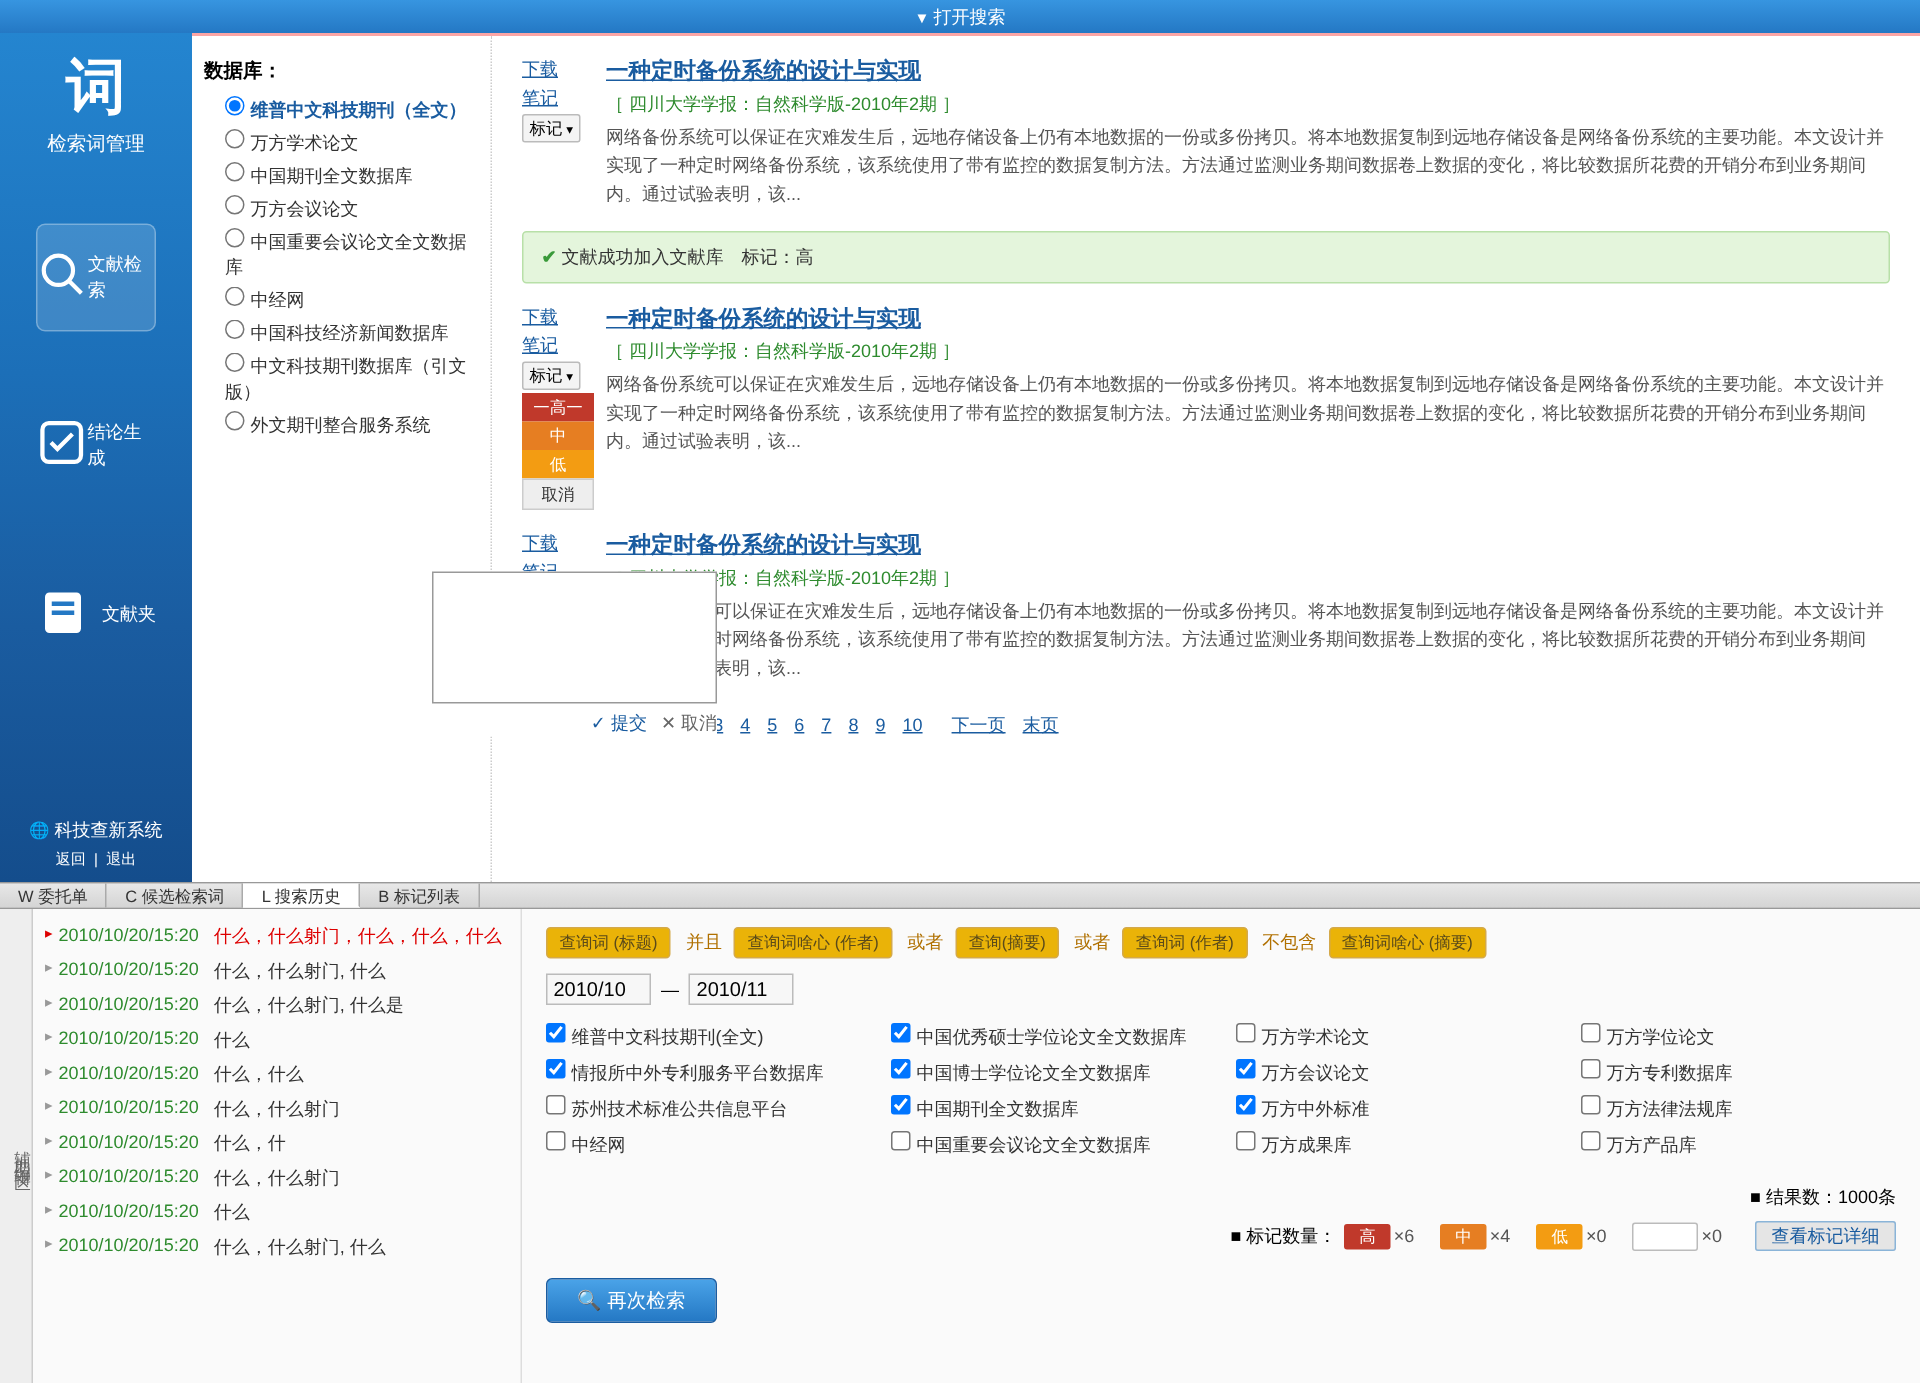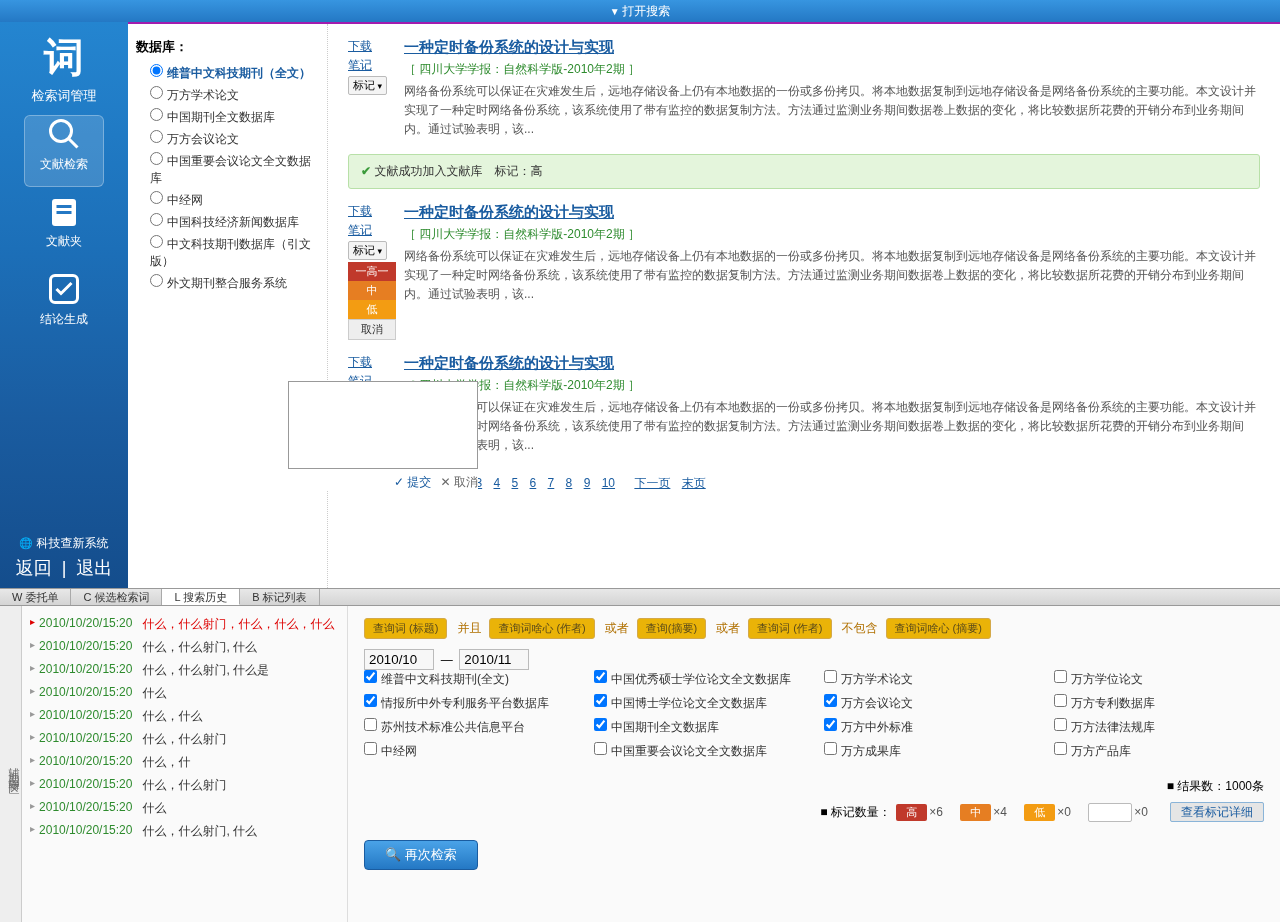--- a/index.html
+++ b/index.html
@@ -6,31 +6,31 @@
 body { background: #fff; font-size: 12px; overflow: hidden; }
 
 .topbar { height: 22px; background: linear-gradient(#3795e0, #2478c4); color: #fff; text-align: center; line-height: 22px; font-size: 12px; }
 .topbar span::before { content: "▼ "; font-size: 10px; }
 
 .main-area { display: flex; height: 566px; }
 
 .sidebar { width: 128px; background: linear-gradient(180deg, #2485d0 0%, #1c6fb8 40%, #1a5ca0 70%, #144d8c 100%); color: #fff; display: flex; flex-direction: column; align-items: center; padding-top: 8px; position: relative; }
 .logo { font-size: 40px; font-weight: bold; margin-bottom: 2px; }
 .logo-sub { font-size: 13px; margin-bottom: 10px; }
-.nav-item { width: 80px; height: 72px; display: flex; flex-direction: column; align-items: center; justify-content: flex-start; margin-bottom: 6px; border-radius: 6px; cursor: pointer; }
+.nav-item { width: 80px; height: 72px; display: flex; flex-direction: row; align-items: center; justify-content: space-between; margin-bottom: 6px; border-radius: 6px; cursor: pointer; margin-top: 34px; }
 .nav-item.active { background: rgba(255,255,255,0.15); border: 1px solid rgba(255,255,255,0.3); }
 .nav-icon { width: 36px; height: 36px; margin-bottom: 4px; }
 .nav-label { font-size: 12px; }
 .sidebar-bottom { position: absolute; bottom: 8px; width: 100%; text-align: center; }
 .sidebar-bottom .sys { font-size: 12px; margin-bottom: 4px; }
 .sidebar-bottom .sys::before { content: "🌐 "; font-size: 11px; }
-.sidebar-bottom .links { font-size: 18px; }
+.sidebar-bottom .links { font-size: 10px; }
 .sidebar-bottom a { color: #fff; text-decoration: none; }
 
-.content { flex: 1; background: #fff; display: flex; border-top: 2px solid #a21caf; }
+.content { flex: 1; background: #fff; display: flex; border-top: 2px solid #fca5a5; }
 
 .db-panel { width: 200px; padding: 14px 8px; border-right: 1px dotted #ccc; position: relative; }
 .db-title { font-weight: bold; margin-bottom: 6px; font-size: 13px; }
 .db-list label { display: block; padding: 2px 0 2px 14px; cursor: pointer; font-size: 12px; color: #333; }
 .db-list label.sel { color: #1a5ca0; font-weight: bold; }
 .db-list input { margin-right: 4px; }
 .note-box { position: absolute; bottom: 97px; left: 160px; width: 190px; background:#fff; }
 .note-box textarea { width: 100%; height: 88px; border: 1px solid #999; resize: none; }
 .note-box .btns { text-align: right; margin-top: 2px; font-size: 12px; }
 .note-box .btns span { color: #1a5ca0; cursor: pointer; margin-left: 6px; }
@@ -77,21 +77,21 @@
 .hist-row .ts { color: #2e8b2e; margin-right: 10px; white-space: nowrap; }
 .hist-row .q { color: #333; }
 .hist-row.sel .q { color: #d00; }
 .hist-row::before { content: "▸"; color: #999; margin-right: 4px; font-size: 10px; }
 .hist-row.sel::before { color: #d00; }
 
 .detail { flex: 1; padding: 12px 16px; overflow-y: auto; font-size: 12px; }
 .query-line { margin-bottom: 10px; }
 .pill { display: inline-block; border: 1px solid #d4a94a; background: #eab308; padding: 2px 8px; border-radius: 3px; margin-right: 2px; font-size: 11px; color:#5a4a1a; }
 .op { color: #b07000; margin: 0 8px; }
-.date-line { }
+.date-line { margin-bottom: 12px; }
 .date-line input { width: 70px; border: 1px solid #bbb; padding: 2px 4px; background:#f7f7f7; }
 
 .db-grid { display: grid; grid-template-columns: repeat(4, 1fr); gap: 6px 20px; margin-bottom: 18px; }
 .db-grid label { font-size: 12px; color: #333; }
 .db-grid input { margin-right: 4px; }
 
 .stats div { margin-bottom: 8px; text-align: right; }
 .stats .badge { display: inline-block; padding: 1px 10px; color: #fff; font-size: 11px; margin: 0 2px; border-radius: 2px; }
 .b-high { background: #c0392b; }
 .b-mid { background: #e67e22; }
@@ -117,32 +117,32 @@
 
     <div class="nav-item active">
       <svg class="nav-icon" viewBox="0 0 24 24">
           <circle cx="10" cy="10" r="7" fill="none" stroke="#fff" stroke-width="2"></circle>
           <line x1="15" y1="15" x2="21" y2="21" stroke="#fff" stroke-width="2"></line>
         </svg>
       <div class="nav-label">文献检索</div>
     </div>
     <div class="nav-item">
       <svg class="nav-icon" viewBox="0 0 24 24">
+          <rect x="3" y="3" width="18" height="18" rx="3" fill="none" stroke="#fff" stroke-width="2"></rect>
+          <path d="M7 12l3 3 7-7" fill="none" stroke="#fff" stroke-width="2"></path>
+        </svg>
+      <div class="nav-label">结论生成</div>
+    </div>
+    <div class="nav-item">
+      <svg class="nav-icon" viewBox="0 0 24 24">
           <rect x="4" y="4" width="16" height="18" rx="2" fill="#fff"></rect>
           <rect x="7" y="8" width="10" height="2" fill="#2478c4"></rect>
           <rect x="7" y="12" width="10" height="2" fill="#2478c4"></rect>
         </svg>
       <div class="nav-label">文献夹</div>
-    </div>
-    <div class="nav-item">
-      <svg class="nav-icon" viewBox="0 0 24 24">
-          <rect x="3" y="3" width="18" height="18" rx="3" fill="none" stroke="#fff" stroke-width="2"></rect>
-          <path d="M7 12l3 3 7-7" fill="none" stroke="#fff" stroke-width="2"></path>
-        </svg>
-      <div class="nav-label">结论生成</div>
     </div>
 
     <div class="sidebar-bottom">
       <div class="sys">科技查新系统</div>
       <div class="links">
         <a href="#">返回</a>
         &nbsp;|&nbsp;
         <a href="#">退出</a>
       </div>
     </div>

